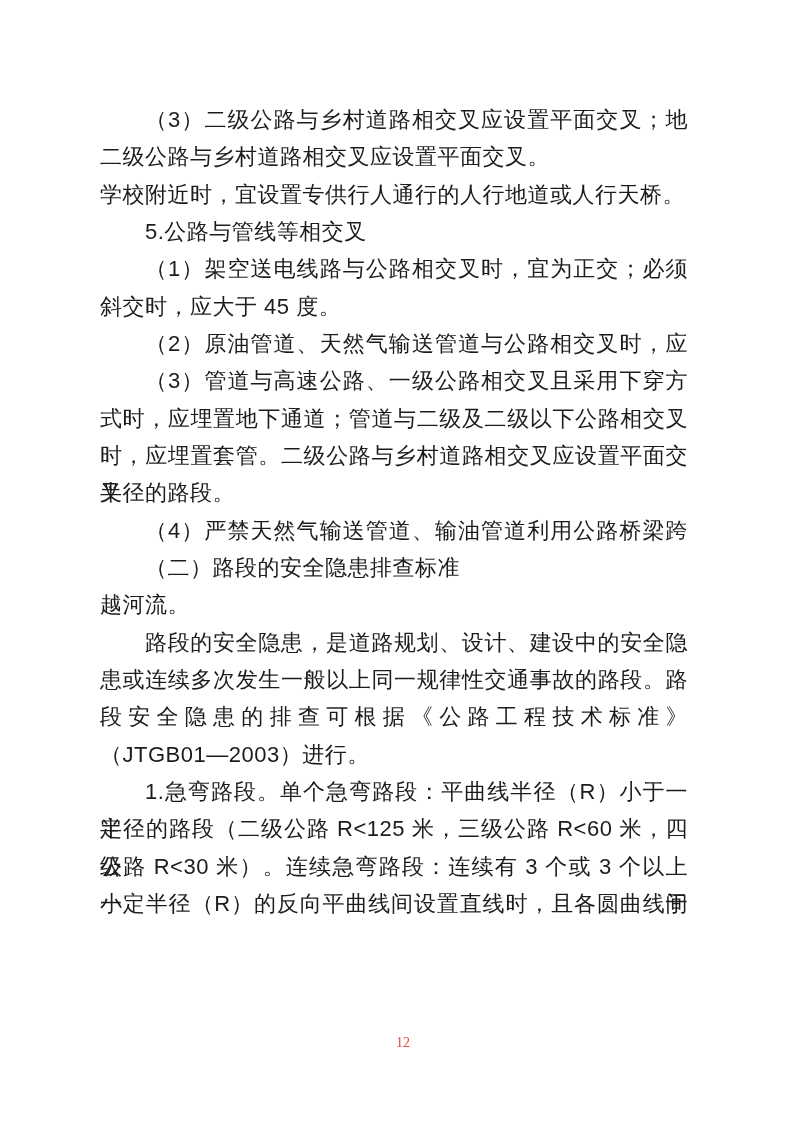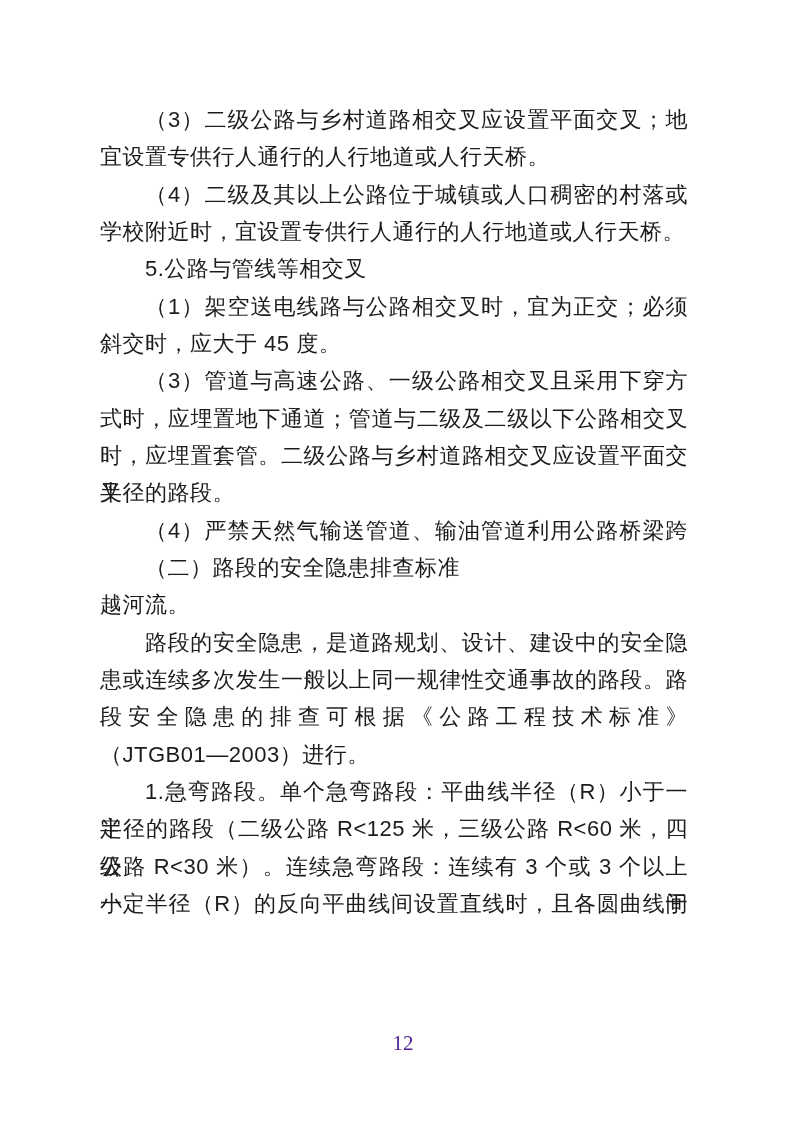--- a/index.html
+++ b/index.html
@@ -44,37 +44,37 @@
     position: absolute;
     left: 0;
     right: 0;
     top: 1028px;
     height: 30px;
     text-align: center;
     transform: translateX(18px);
   }
   .page-number {
     font-family: "Liberation Serif", "DejaVu Serif", serif;
-    font-size: 21px;
+    font-size: 14px;
     line-height: 30px;
-    color: #4c1d95;
+    color: #ef4444;
   }
 </style>
 </head>
 <body>
 
 <div class="page">
   <div class="text-block">
     <div class="line indent">（3）二级公路与乡村道路相交叉应设置平面交叉；地</div>
-    <div class="line last">宜设置专供行人通行的人行地道或人行天桥。</div>
-    <div class="line indent">（4）二级及其以上公路位于城镇或人口稠密的村落或</div>
+    <div class="line last">二级公路与乡村道路相交叉应设置平面交叉。</div>
     <div class="line last">学校附近时，宜设置专供行人通行的人行地道或人行天桥。</div>
     <div class="line indent last">5.公路与管线等相交叉</div>
     <div class="line indent">（1）架空送电线路与公路相交叉时，宜为正交；必须</div>
     <div class="line last">斜交时，应大于 45 度。</div>
+    <div class="line indent">（2）原油管道、天然气输送管道与公路相交叉时，应</div>
     <div class="line indent">（3）管道与高速公路、一级公路相交叉且采用下穿方</div>
     <div class="line">式时，应埋置地下通道；管道与二级及二级以下公路相交叉</div>
     <div class="line">时，应埋置套管。二级公路与乡村道路相交叉应设置平面交叉</div>
     <div class="line last">半径的路段。</div>
     <div class="line indent">（4）严禁天然气输送管道、输油管道利用公路桥梁跨</div>
     <div class="line indent last">（二）路段的安全隐患排查标准</div>
     <div class="line last">越河流。</div>
     <div class="line indent">路段的安全隐患，是道路规划、设计、建设中的安全隐</div>
     <div class="line">患或连续多次发生一般以上同一规律性交通事故的路段。路</div>
     <div class="line">段安全隐患的排查可根据《公路工程技术标准》</div>

